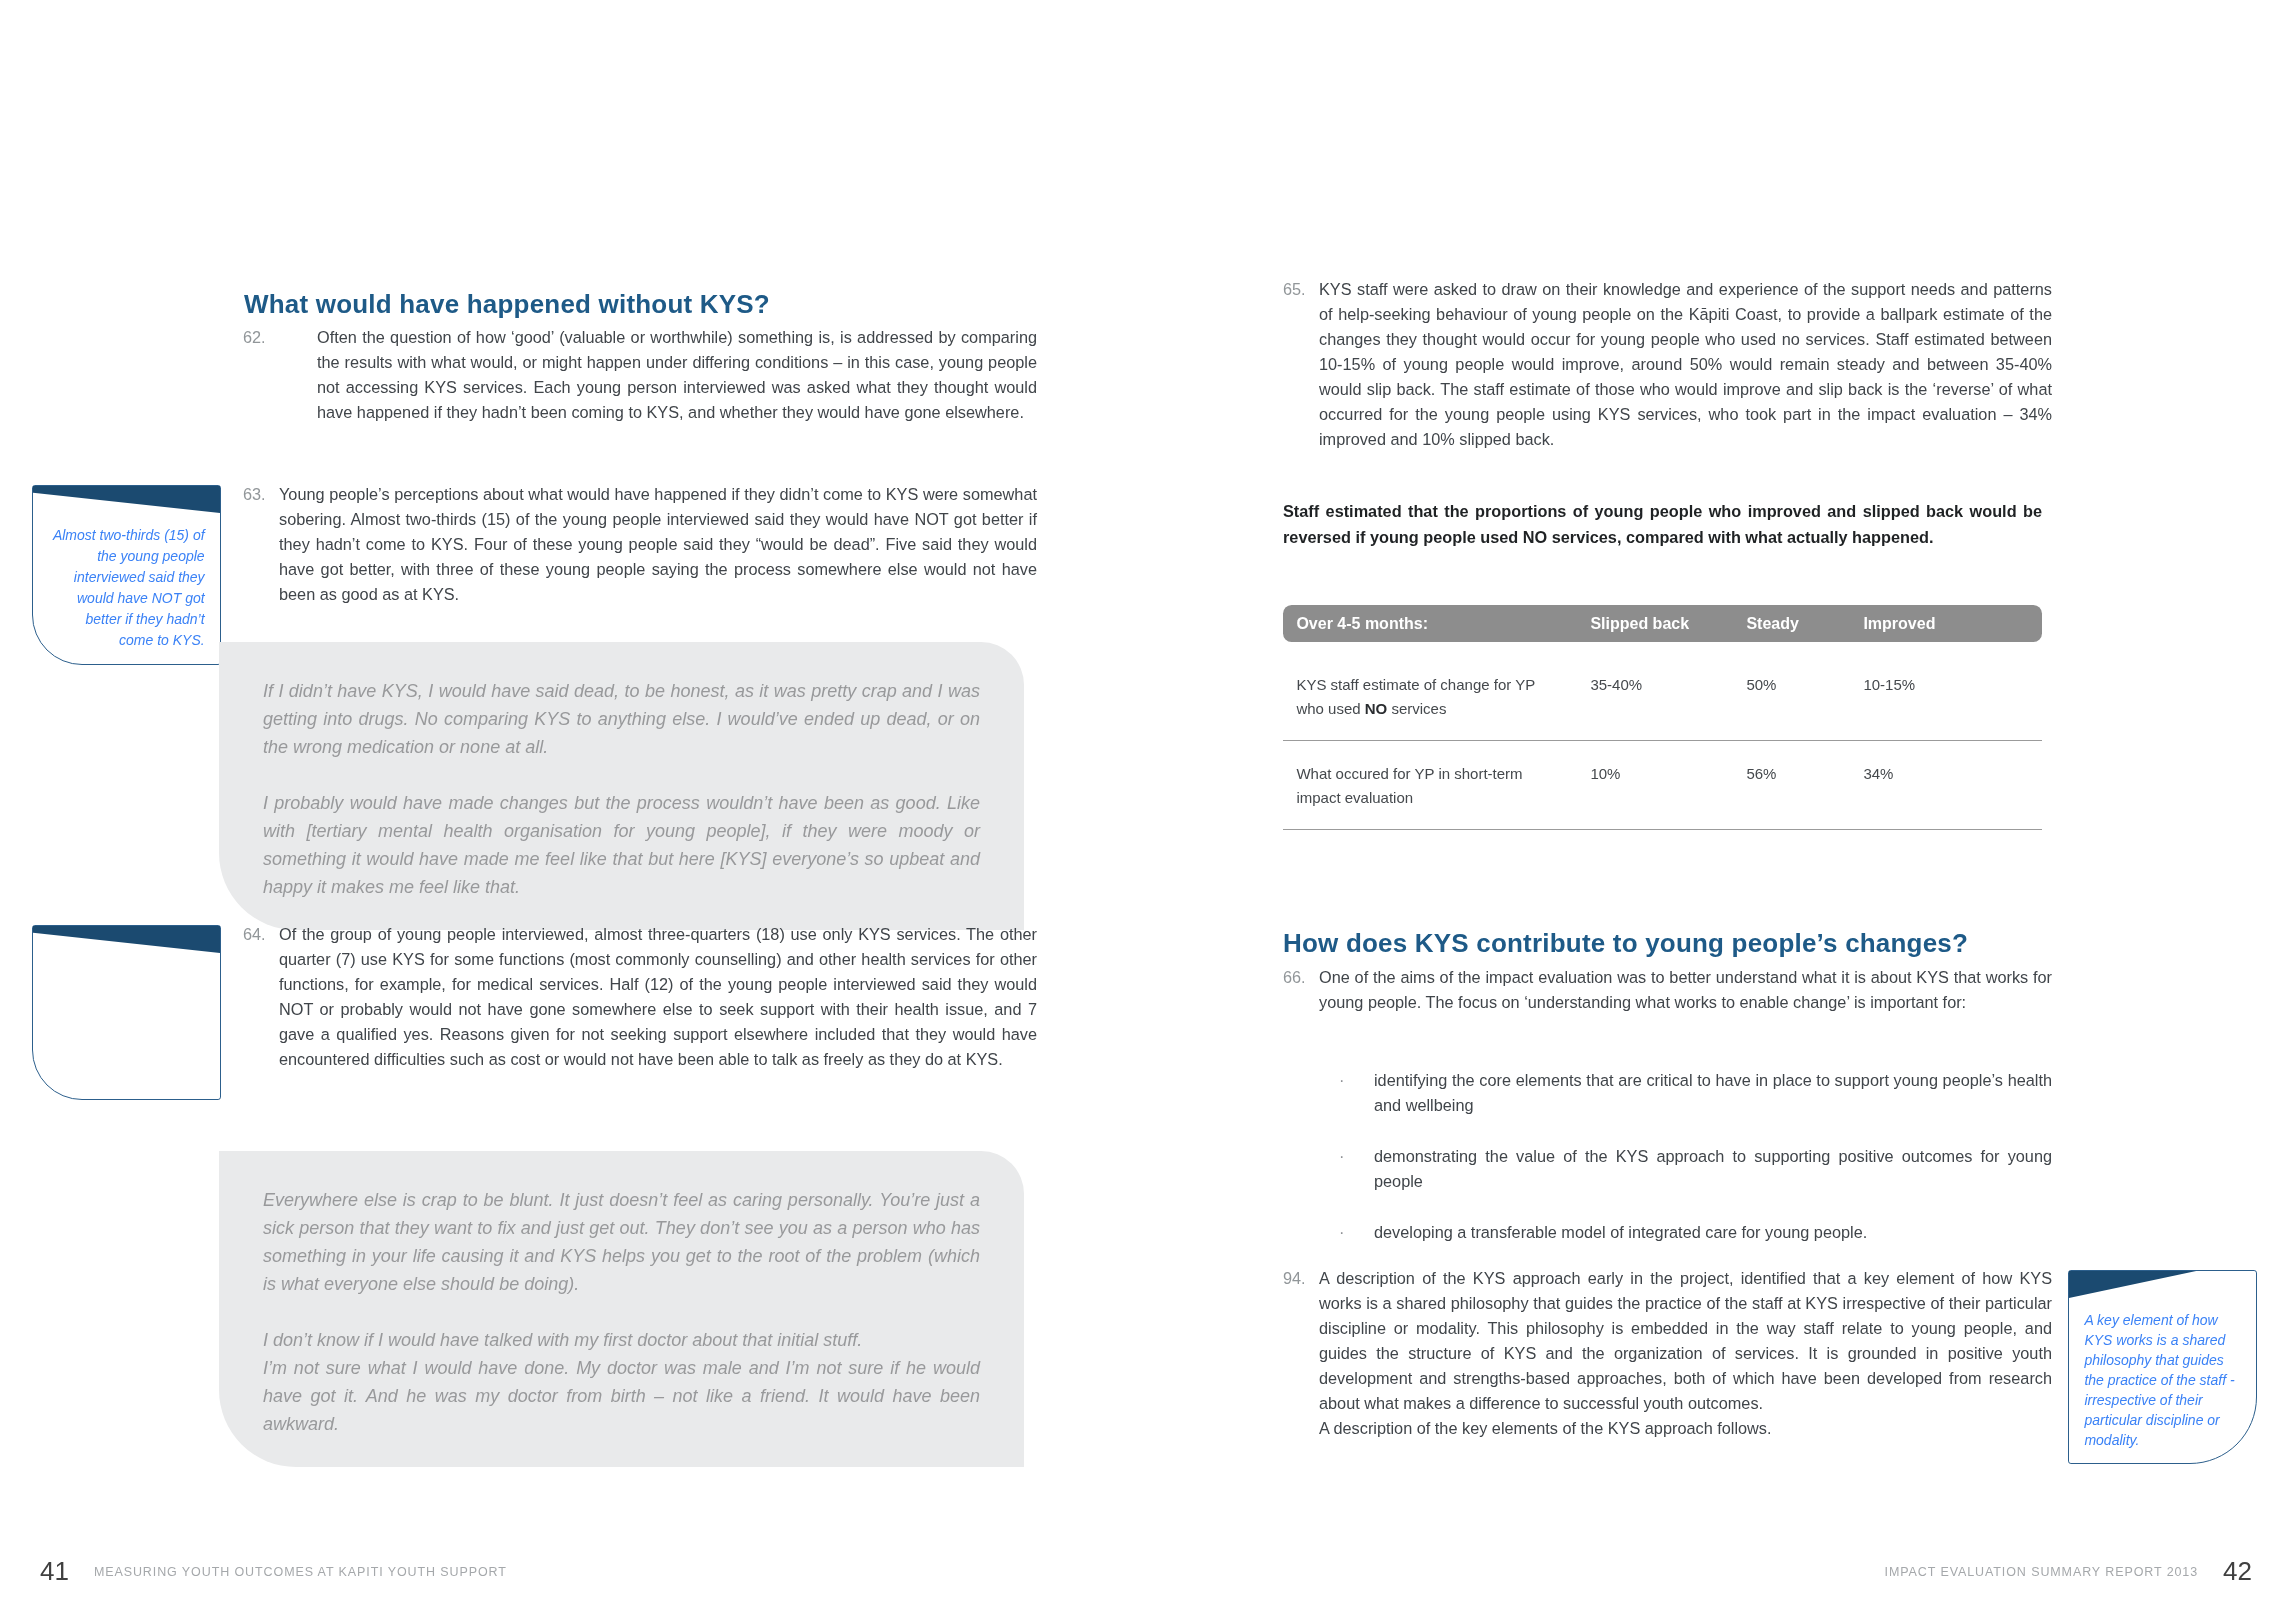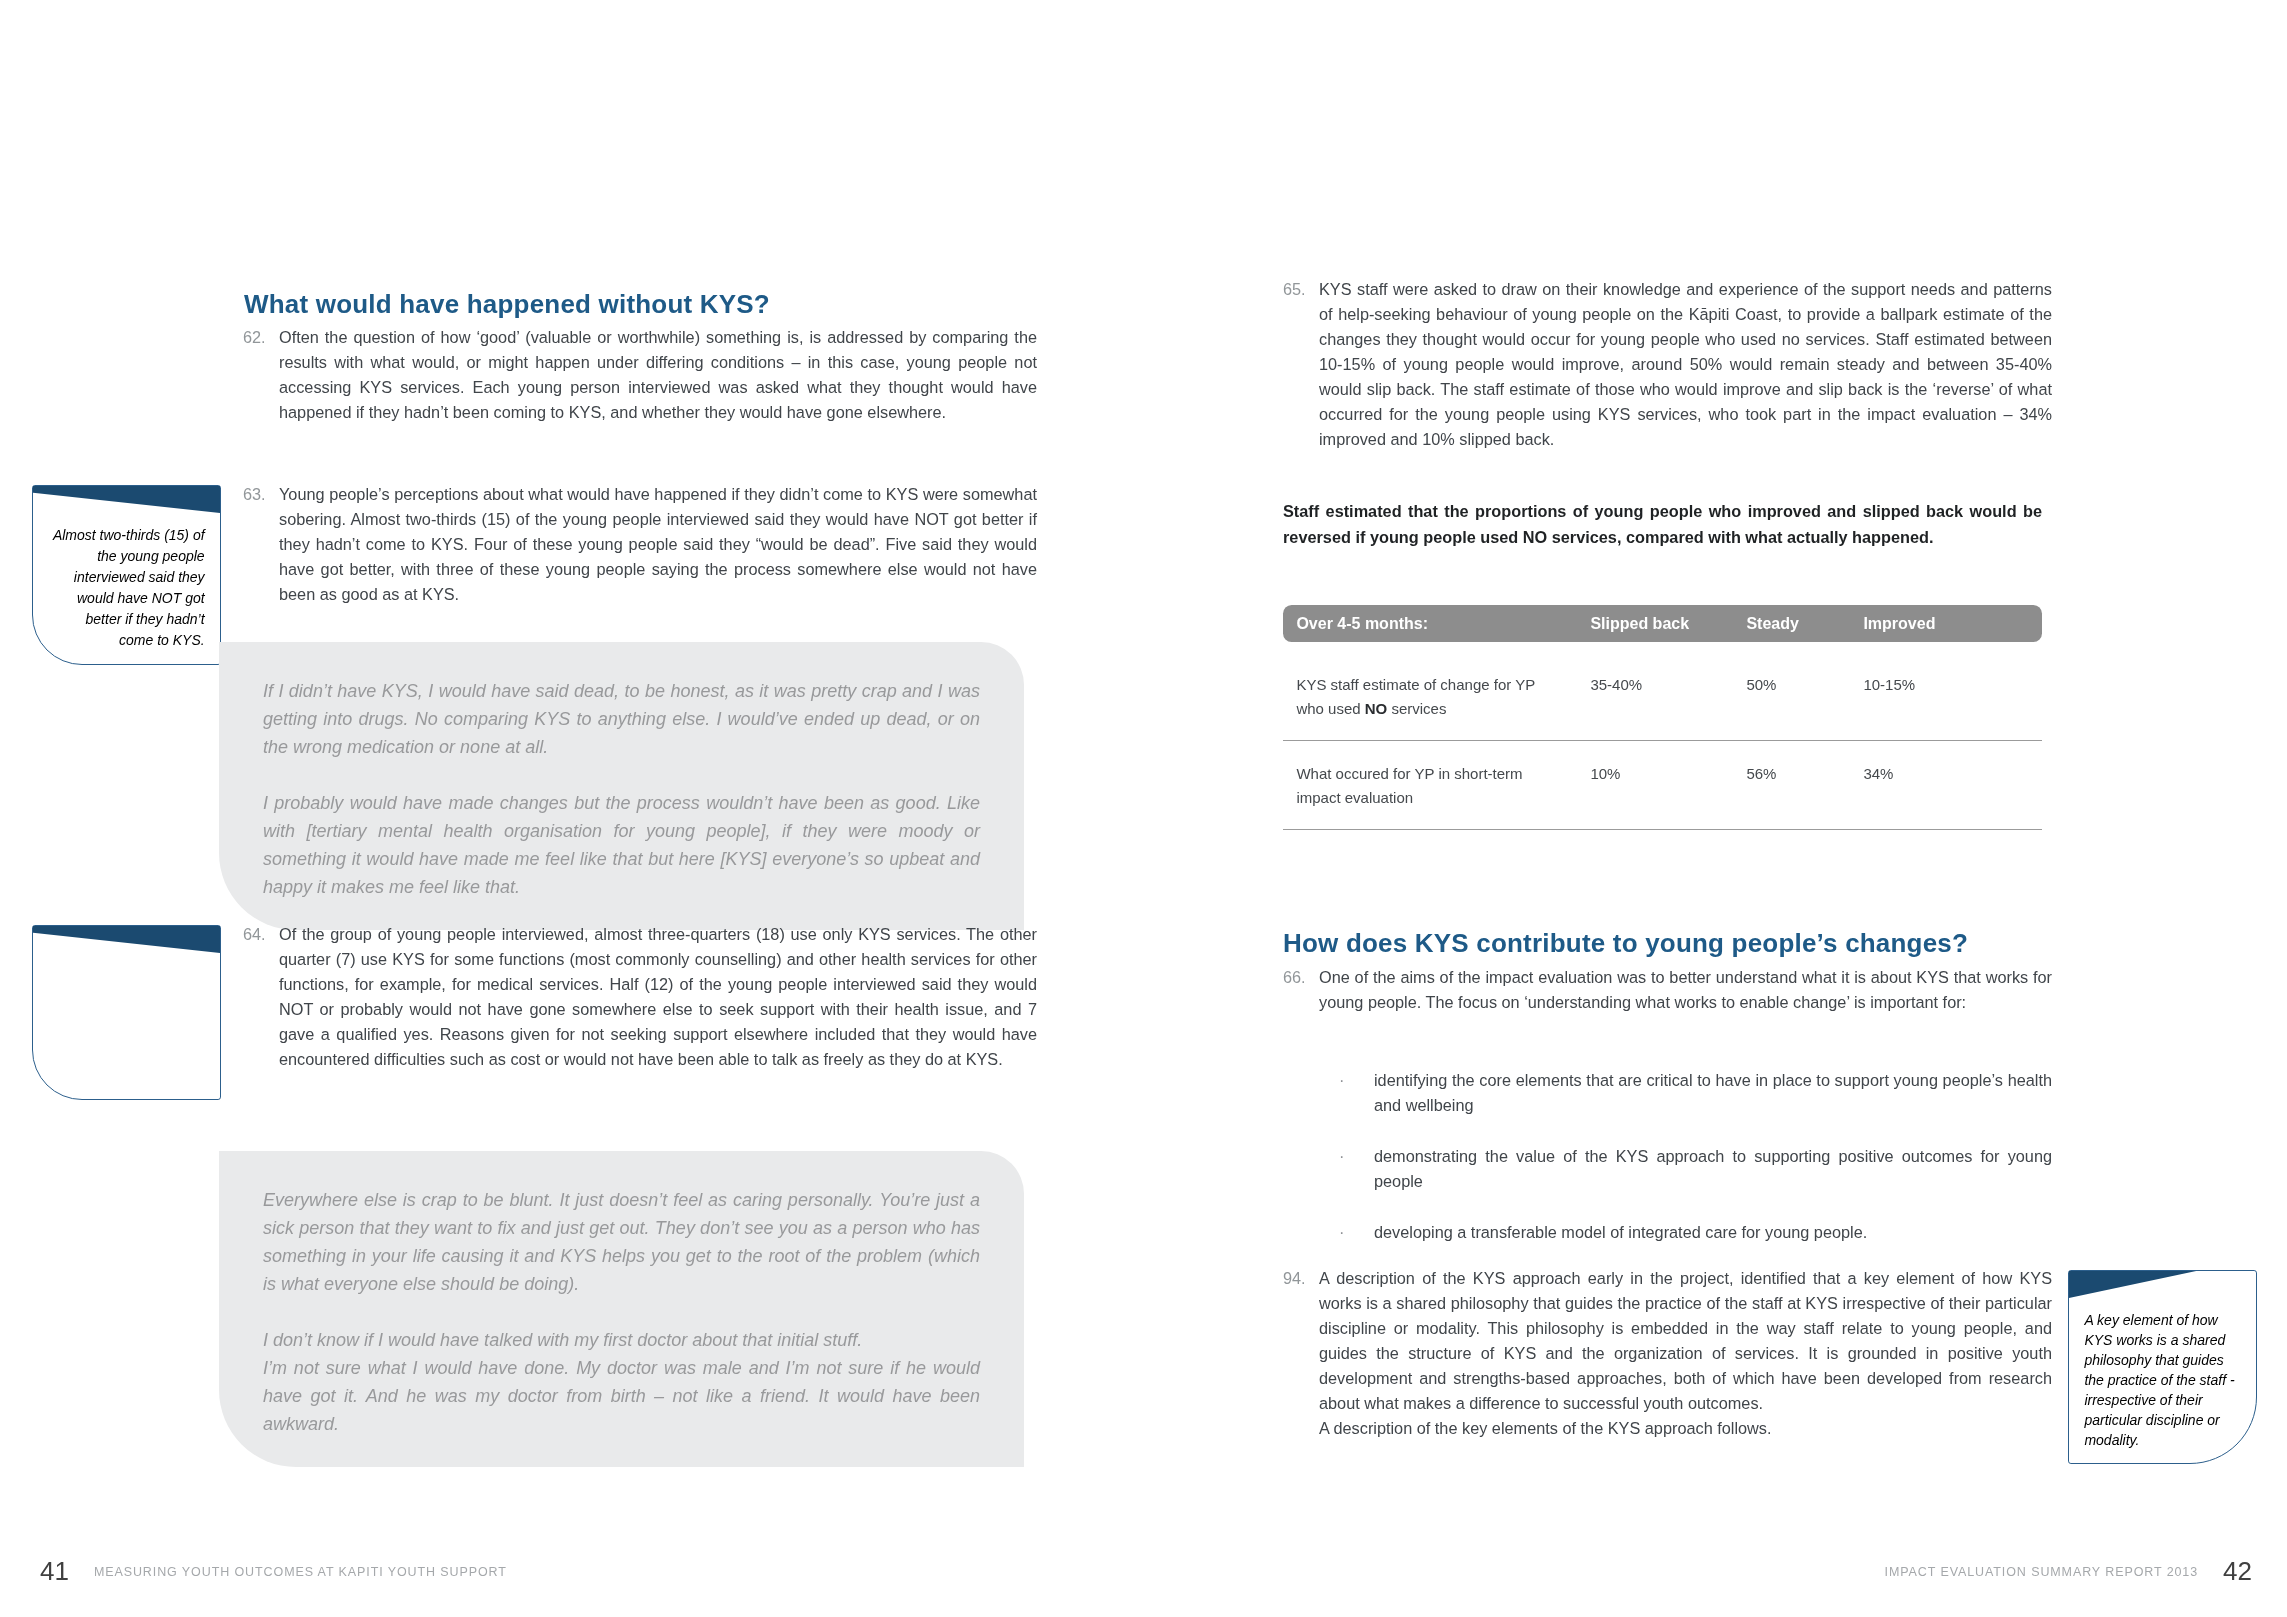--- a/index.html
+++ b/index.html
@@ -34,21 +34,21 @@
   }
   .callout .wedge{
     position:absolute;top:0;left:0;right:0;height:27px;background:#1b4a70;
   }
   .callout.left-style{border-radius:2.9px 2.9px 2.9px 50px;}
   .callout.left-style .wedge{clip-path:polygon(0 0,100% 0,100% 100%,0 25%);}
   .callout.right-style{border-radius:2.9px 2.9px 67px 2.9px;}
   .callout.right-style .wedge{clip-path:polygon(0 0,68% 0,0 100%);}
   .callout .ctext{
     position:relative;margin-top:33px;padding:5.8px 15.4px 13.4px 15.4px;
-    font-size:14px;font-style:italic;line-height:21px;color:#000000;
+    font-size:14px;font-style:italic;line-height:21px;color:#3b82f6;
   }
   .callout.left-style .ctext{text-align:right;}
   .callout.right-style .ctext{text-align:left;padding-right:11.5px;line-height:20px;}
 
   
   .quotebox{
     background:#e9eaeb;border-radius:0 43px 0 77px;
     padding:35px 44px 29px 44px;box-sizing:border-box;
   }
   .quotebox .q{
@@ -81,21 +81,21 @@
   
   .footer{display:flex;align-items:center;gap:25px;}
   .footer .pgnum{font-size:26px;color:#404040;}
   .footer .pglabel{font-size:12.5px;letter-spacing:0.9px;color:#a5a8ab;}
 </style>
 </head>
 <body>
 
 <h1 class="h1 abs" style="left:244px;top:272px;">What would have happened without KYS?</h1>
 
-<div class="numpara abs" style="left:243px;top:325px;width:794px;">
+<div class="numpara abs" style="left:243px;top:325px;width:794px;gap:38px;">
   <span class="num">62.</span>
   <div class="ptext">Often the question of how ‘good’ (valuable or worthwhile) something is, is addressed by comparing the results with what would, or might happen under differing conditions – in this case, young people not accessing KYS services. Each young person interviewed was asked what they thought would have happened if they hadn’t been coming to KYS, and whether they would have gone elsewhere.</div>
 </div>
 
 <div class="callout left-style" style="left:32px;top:485px;width:189px;min-height:152px;">
   <div class="wedge"></div>
   <div class="ctext">Almost two-thirds (15) of the young people interviewed said they would have NOT got better if they hadn’t come to KYS.</div>
 </div>
 
 <div class="numpara abs" style="left:243px;top:482px;width:794px;">

